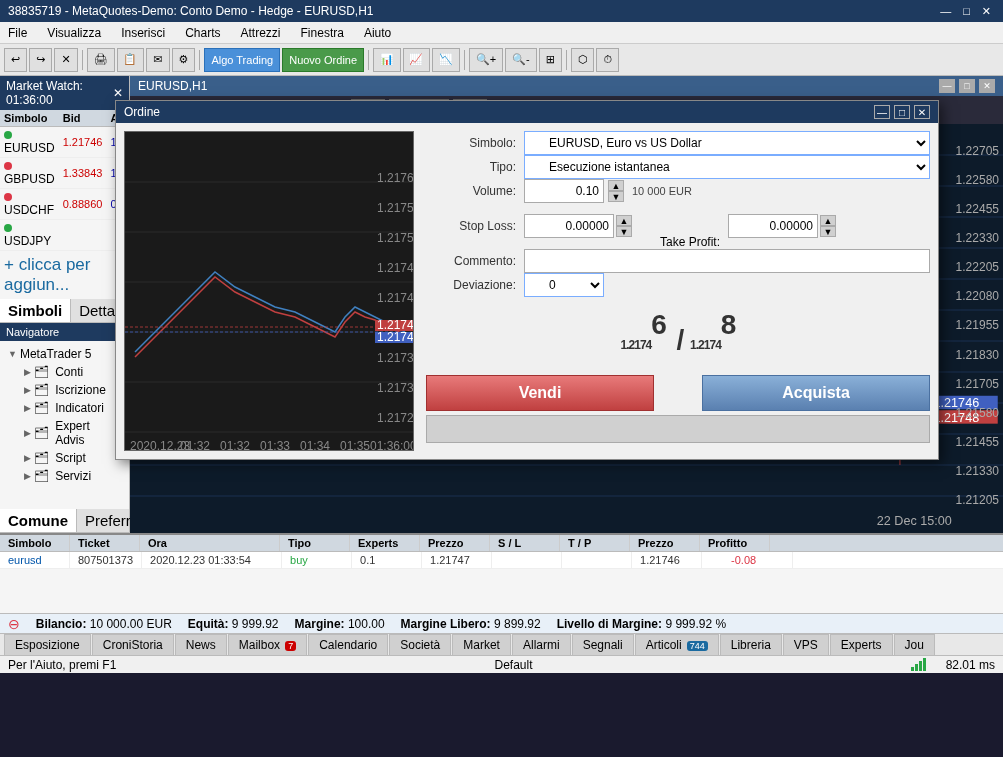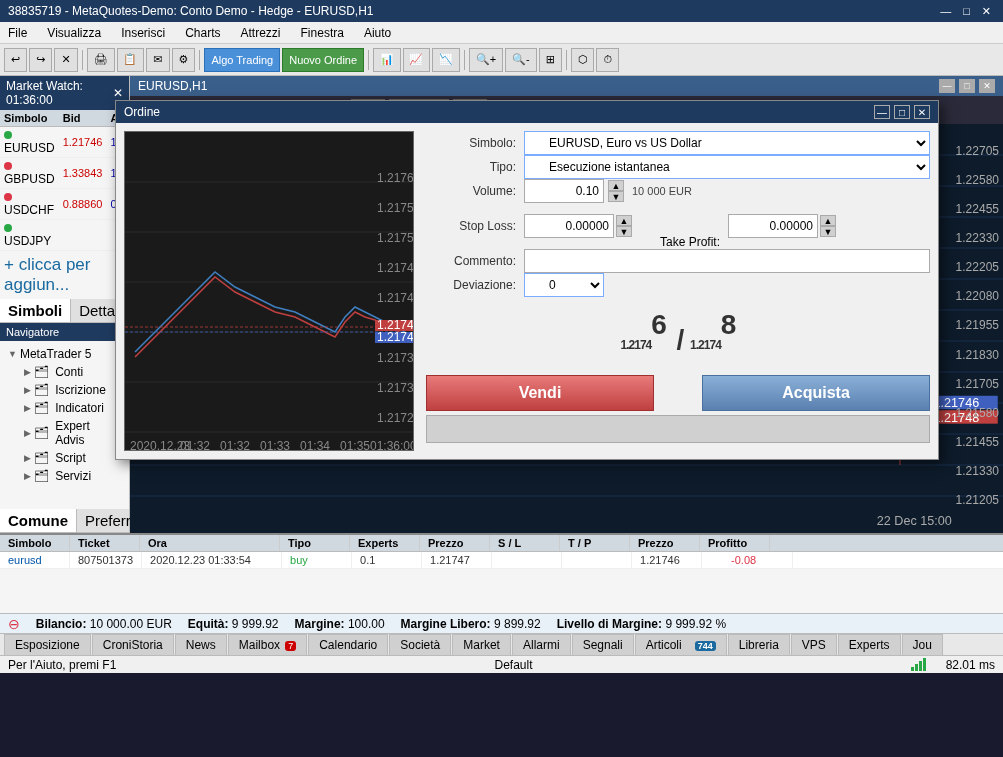--- a/index.html
+++ b/index.html
@@ -686,21 +686,21 @@
     <span>Market</span>
   </div>
   <div class="bottom-tab">
     <span>Allarmi</span>
   </div>
   <div class="bottom-tab">
     <span>Segnali</span>
   </div>
   <div class="bottom-tab">
     <span>Articoli</span>
-    <span style="background:#1a6aa0;color:white;font-size:9px;padding:0 3px;border-radius:3px;margin-left:10px;font-weight:bold;">744</span>
+    <span style="background:#1a6aa0;color:white;font-size:9px;padding:0 3px;border-radius:3px;margin-left:2px;">744</span>
   </div>
   <div class="bottom-tab">
     <span>Libreria</span>
   </div>
   <div class="bottom-tab">
     <span>VPS</span>
   </div>
   <div class="bottom-tab">
     <span>Experts</span>
   </div>

